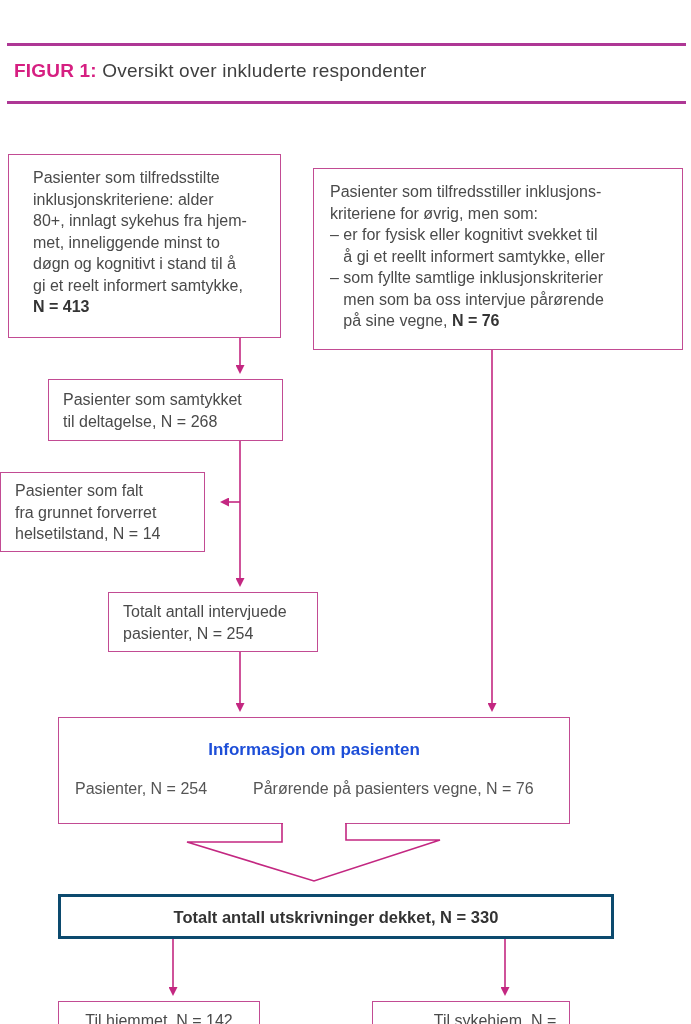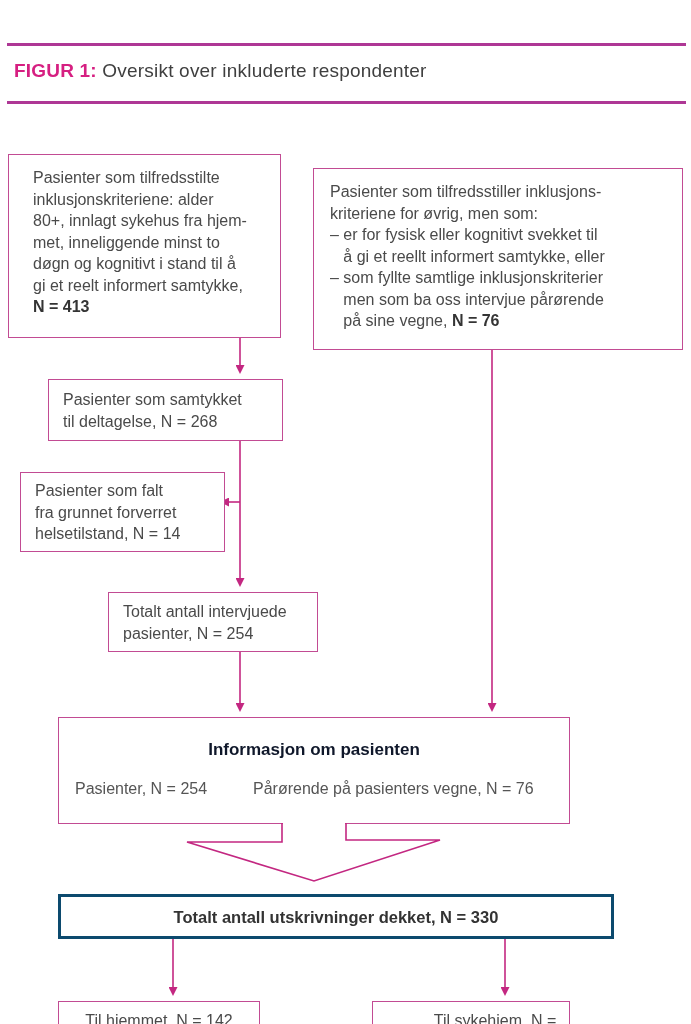--- a/index.html
+++ b/index.html
@@ -12,26 +12,26 @@
   #title b{color:#d61f81;}
   .fbox{
     position:absolute;box-sizing:border-box;background:#ffffff;
     border:1.5px solid #c24b93;z-index:2;font-size:16px;line-height:21.5px;color:#4a4a4a;
   }
   .fbox .txt{white-space:pre-wrap;display:block;}
   .fbox b{color:#343434;}
   #box-eligible{left:8px;top:115px;width:273px;height:184px;padding:12px 10px 0 24px;}
   #box-other{left:313px;top:129px;width:370px;height:182px;padding:12px 8px 0 16px;}
   #box-consented{left:48px;top:340px;width:235px;height:62px;padding:9px 0 0 14px;}
-  #box-dropped{left:20px;top:433px;width:205px;height:80px;padding:7px 0 0 14px;}
+  #box-dropped{left:0;top:433px;width:205px;height:80px;padding:7px 0 0 14px;}
   #box-interviewed{left:108px;top:553px;width:210px;height:60px;padding:8px 0 0 14px;}
   #box-information{left:58px;top:678px;width:512px;height:107px;padding:0;}
   #box-information .heading{
     position:absolute;left:0;top:21px;width:100%;text-align:center;
-    font-weight:bold;font-size:17px;color:#0f172a;
+    font-weight:bold;font-size:17px;color:#1d4ed8;
   }
   #box-information .sub-left{position:absolute;left:16px;top:60px;font-size:16px;color:#555555;}
   #box-information .sub-right{position:absolute;left:194px;top:60px;font-size:16px;color:#555555;}
   #gap-cover{position:absolute;left:283px;top:782px;width:62px;height:5px;background:#ffffff;z-index:3;}
   #box-total{
     left:58px;top:855px;width:556px;height:45px;border:3px solid #0c4a6e;
     text-align:center;line-height:40px;font-weight:bold;font-size:16.5px;color:#333333;
   }
   #box-home{left:58px;top:962px;width:202px;height:48px;text-align:center;line-height:38px;}
   #box-nursing{left:372px;top:962px;width:198px;height:41px;text-align:center;line-height:38px;padding-left:48px;}

